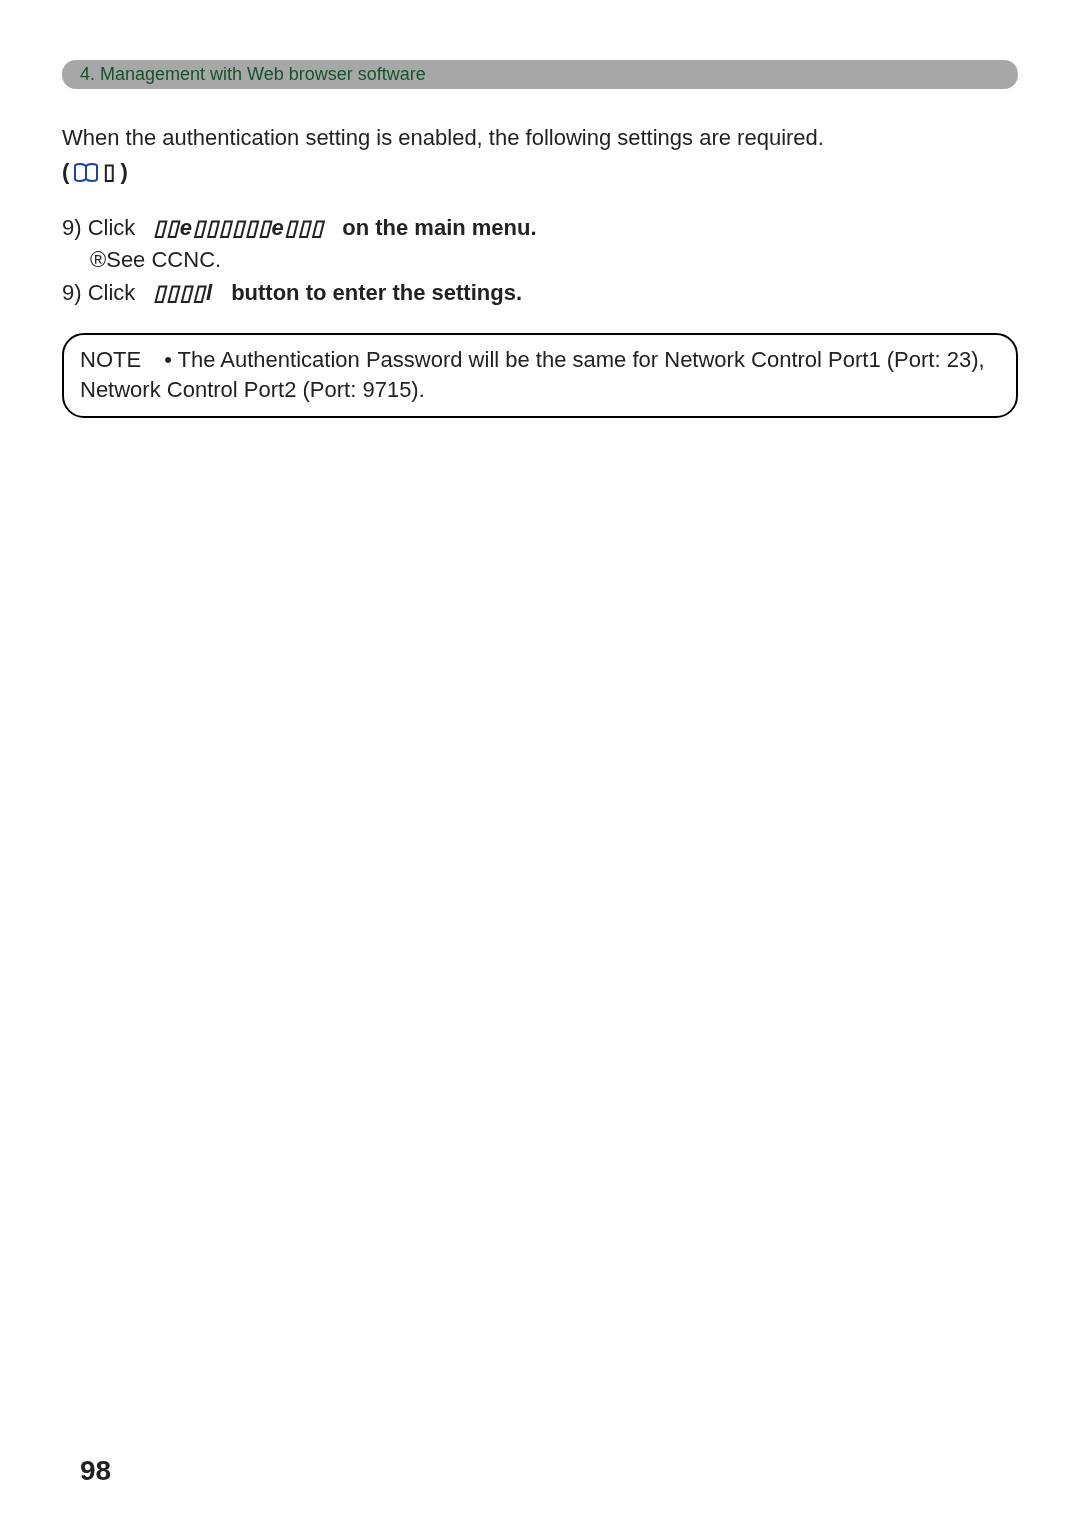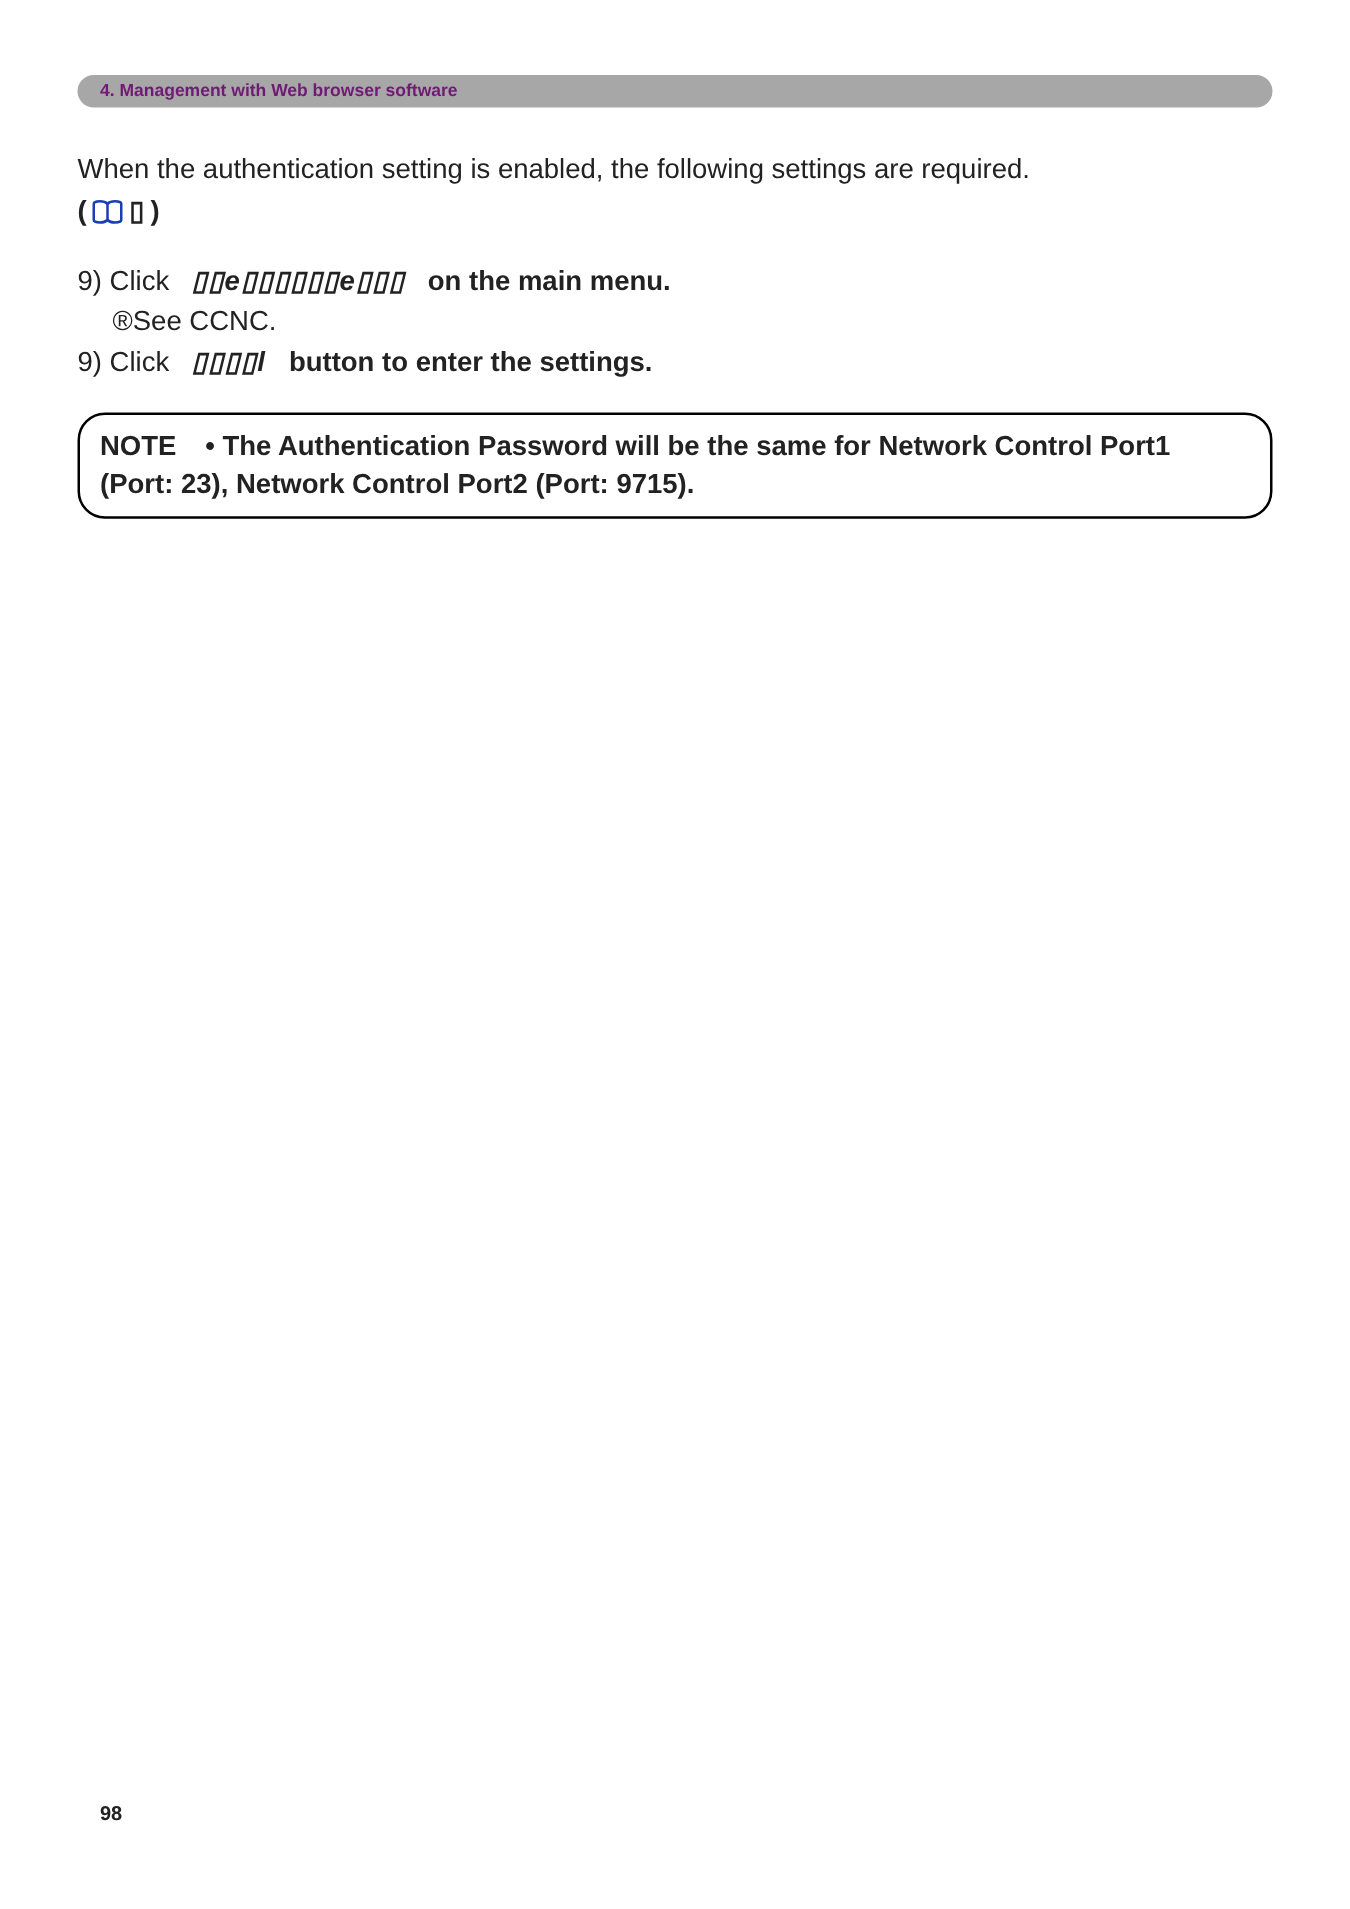--- a/index.html
+++ b/index.html
@@ -14,23 +14,22 @@
   .page {
     padding: 60px 62px 0 62px;
   }
   .header-bar {
     background: #a7a7a7;
     border-radius: 14px;
     padding: 4px 18px;
     margin-bottom: 34px;
   }
   .header-bar span {
-    color: #701a75;
-    font-size: 14px;
-    font-weight: bold;
+    color: #14532d;
+    font-size: 18px;
   }
   .section-title {
     font-weight: bold;
     font-size: 20px;
     letter-spacing: 0.5px;
     margin-bottom: 38px;
   }
   .intro {
     font-size: 22px;
     line-height: 1.35;
@@ -54,29 +53,28 @@
   .step .bold { font-weight: bold; margin-left: 12px; }
   .step .italic { font-style: italic; }
   .step-indent { margin-left: 28px; }
   .note-box {
     border: 2.5px solid #000;
     border-radius: 22px;
     padding: 10px 16px 12px 16px;
     font-size: 22px;
     line-height: 1.35;
     margin-top: 24px;
-    font-weight: bold;
   }
   .note-label { display: inline-block; min-width: 78px; }
   .page-number {
     position: absolute;
     left: 80px;
-    bottom: 66px;
+    bottom: 40px;
     font-weight: bold;
-    font-size: 16px;
+    font-size: 28px;
   }
   .garble { letter-spacing: 1px; }
 </style>
 </head>
 <body>
 
 <div class="page">
 
   <div class="header-bar">
     <span>4. Management with Web browser software</span>

